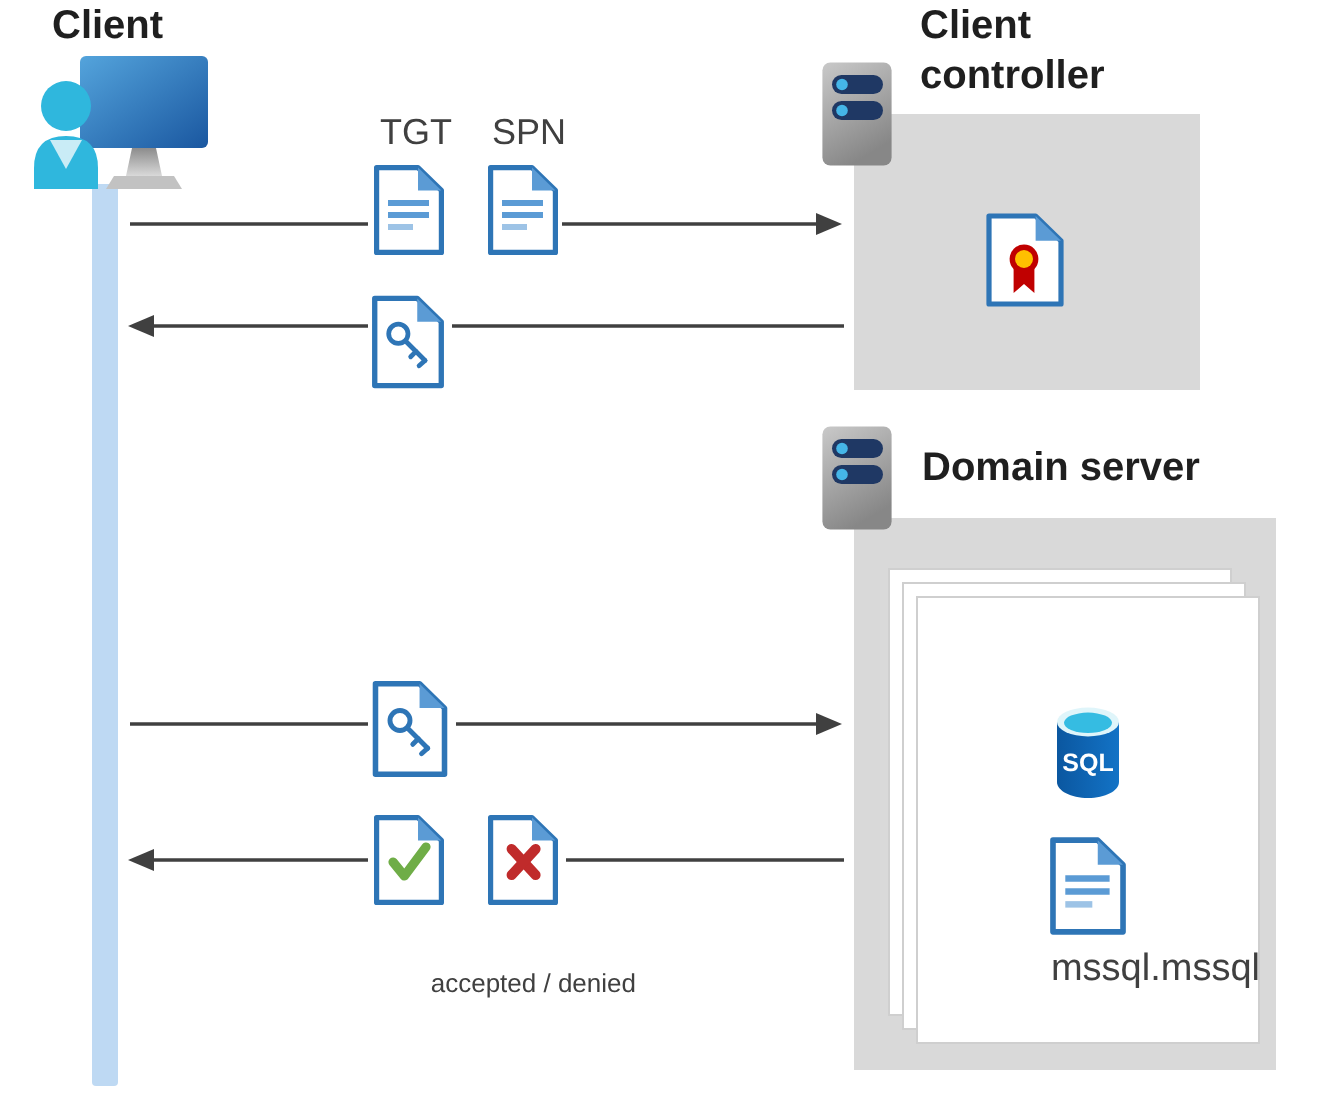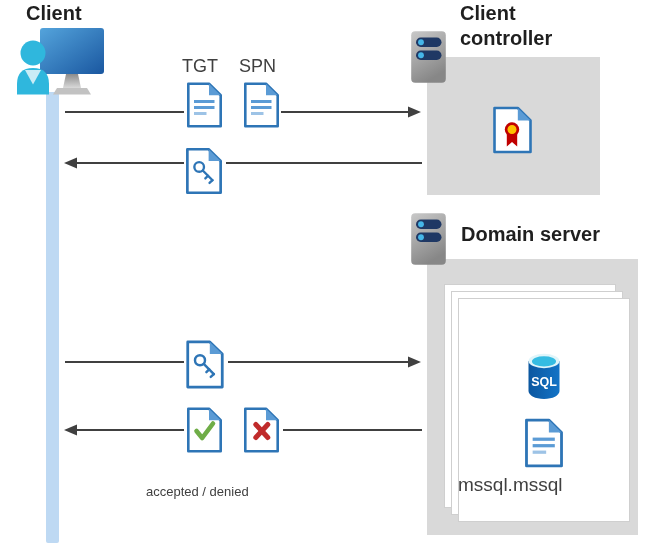--- a/index.html
+++ b/index.html
@@ -17,21 +17,21 @@
   .gbox{background:#D9D9D9;z-index:1;}
   .dc-box{left:427px;top:57px;width:173px;height:138px;}
   .ls-box{left:427px;top:259px;width:211px;height:276px;}
   .card{
     background:#ffffff;border:1px solid #CFCFCF;width:172px;height:224px;
     box-sizing:border-box;z-index:2;
   }
   .arrows{left:0;top:0;z-index:3;pointer-events:none;}
   .icon{z-index:4;}
   .lbl{z-index:5;}
-  .center{text-align:left;}
+  .center{text-align:right;}
 </style>
 </head>
 <body>
 
 <div class="stage">
 
   <svg width="0" height="0" style="position:absolute" aria-hidden="true">
     <defs>
       <linearGradient id="gradMon" x1="0" y1="0" x2="1" y2="1">
         <stop offset="0" stop-color="#54A4DC"></stop>

